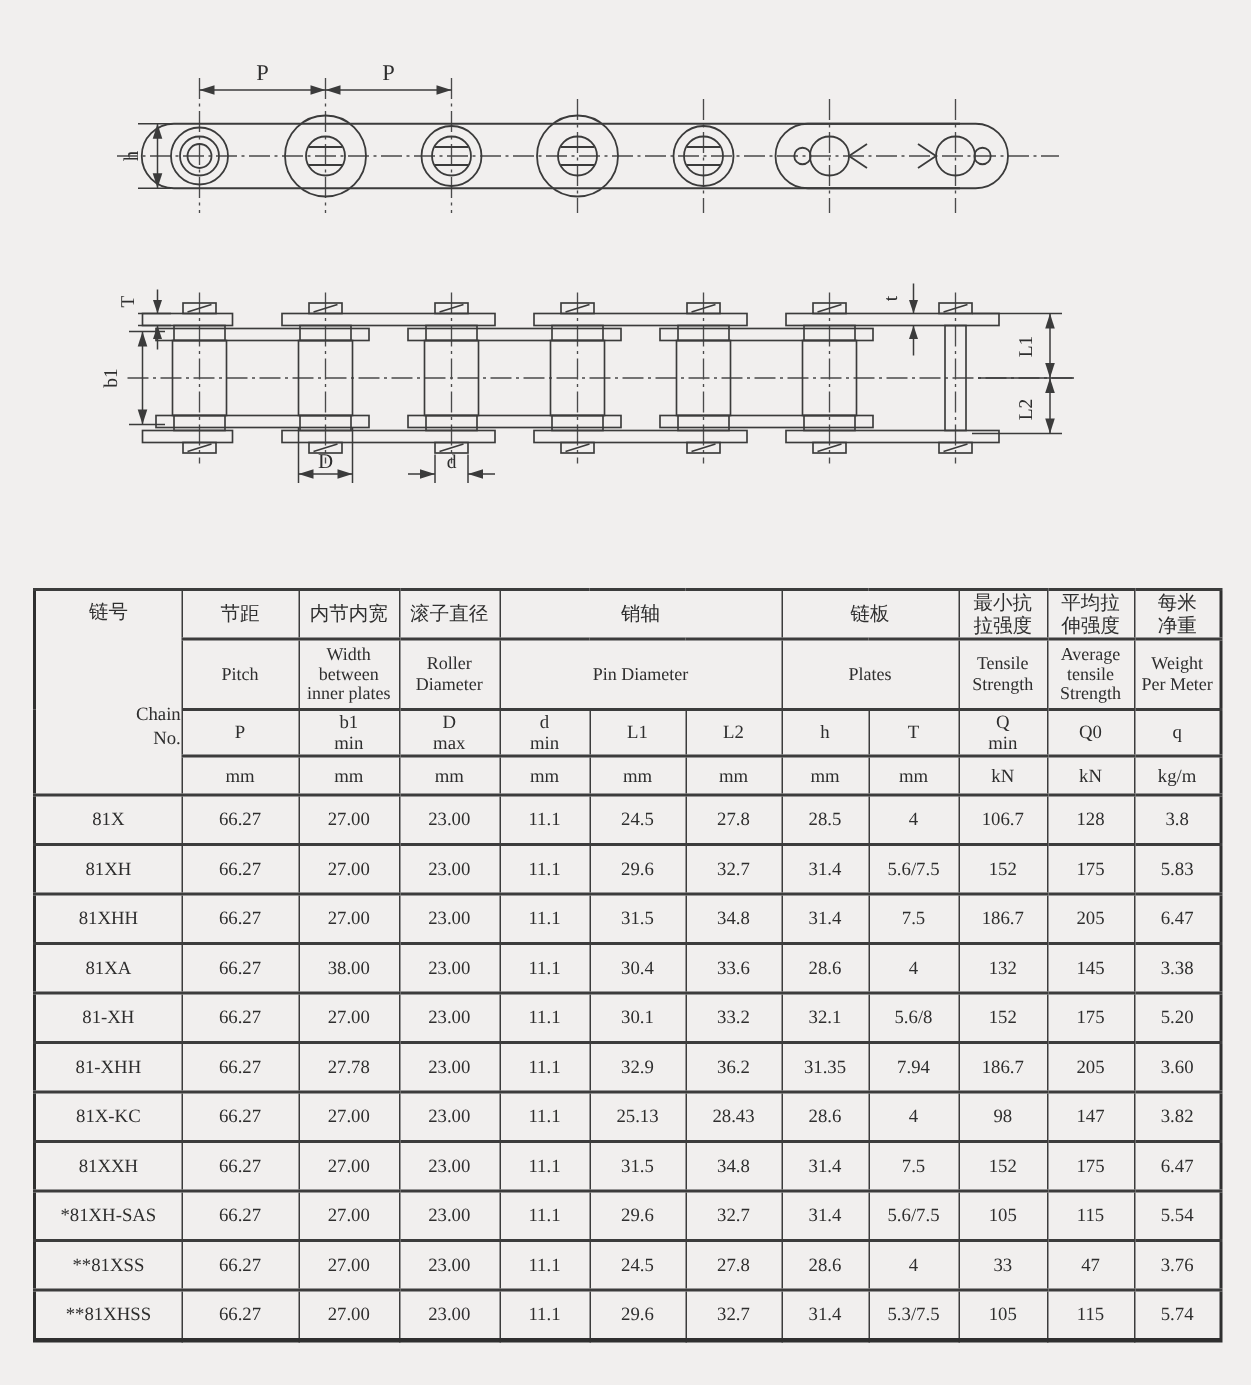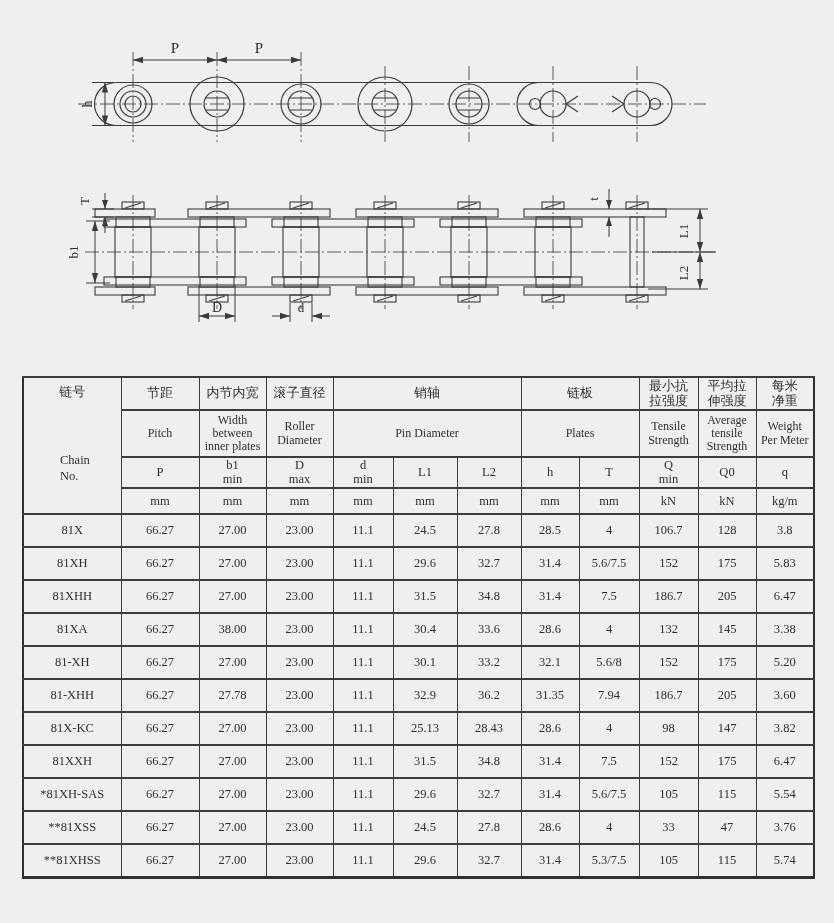--- a/index.html
+++ b/index.html
@@ -8,38 +8,38 @@
     background:#f1efee;color:#2e2e2e;
     font-family:"Liberation Serif", serif;
   }
   .page{position:absolute;inset:0;}
   svg{position:absolute;left:0;}
   #svg-side{top:0;}
   #svg-plan{top:175px;}
   svg text{fill:#2e2e2e;font-family:"Liberation Serif", serif;}
 
   table.spec{
-    position:absolute;left:22px;top:376px;width:791px;
+    position:absolute;left:22px;top:392px;width:791px;
     border-collapse:collapse;table-layout:fixed;
     border:2px solid #2f2f2f;border-bottom:3px solid #2f2f2f;
   }
   table.spec td{
     border-left:1px solid #3c3c3c;border-right:1px solid #3c3c3c;
     border-top:2px solid #3c3c3c;border-bottom:2px solid #3c3c3c;
     text-align:center;vertical-align:middle;padding:0;
     font-size:12.5px;line-height:1.15;
   }
   thead tr.r1 td{height:31px;font-size:13px;}
   thead tr.r2 td{height:45px;font-size:12px;}
   thead tr.r3 td{height:29px;}
   thead tr.r4 td{height:24px;}
   tbody tr td{height:31px;}
   td.chain-head{position:relative;}
   .chain-zh{position:absolute;top:7px;left:0;right:0;text-align:center;font-size:13px;}
-  .chain-en{position:absolute;top:74px;left:0;right:0;text-align:left;font-size:12.5px;line-height:1.3;padding-left:36px;}
+  .chain-en{position:absolute;top:74px;left:0;right:0;text-align:right;font-size:12.5px;line-height:1.3;padding-left:36px;}
   .two-line div, .three-line div{line-height:1.1;}
   td.chain-cell{text-align:left;padding-left:13px;font-size:13px;margin-top:12px;}
 </style>
 </head>
 <body>
 
 <div class="page">
 
   <svg id="svg-side" width="834" height="175" viewBox="0 0 834 175">
 

